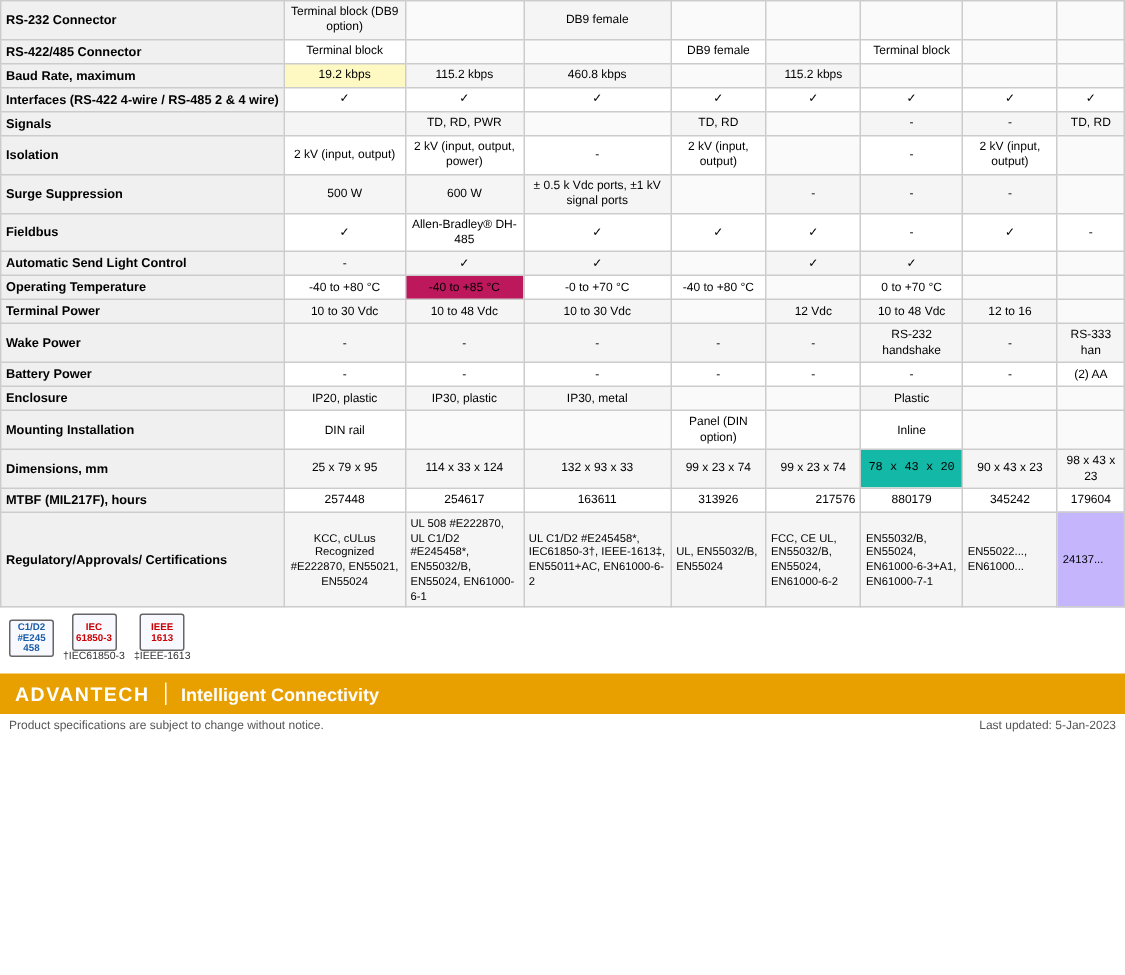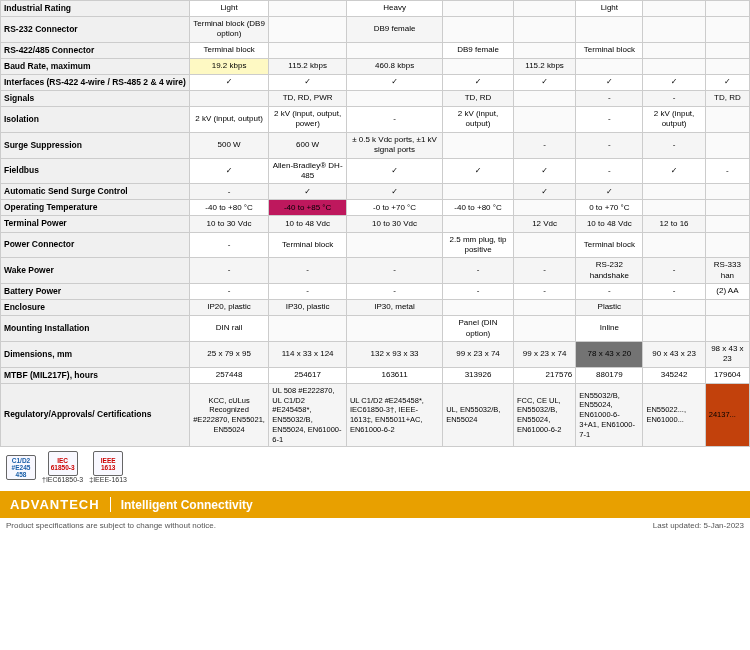--- a/index.html
+++ b/index.html
@@ -27,31 +27,20 @@
 
     .approvals-cell { text-align: left; font-size: 8px; line-height: 1.3; }
   </style>
 </head>
 <body>
 
 <div class="table-container">
   <table>
     <tbody id="table-body">
         <tr>
-          <td class="row-header">Industrial Rating</td>
-          <td style="font-size: 8px; line-height: 1.3; background: rgb(255, 255, 255);">Light</td>
-          <td style="font-size: 8px; line-height: 1.3; background: rgb(250, 250, 250);"></td>
-          <td style="font-size: 8px; line-height: 1.3; background: rgb(255, 255, 255);">Heavy</td>
-          <td style="font-size: 8px; line-height: 1.3; background: rgb(250, 250, 250);"></td>
-          <td style="font-size: 8px; line-height: 1.3; background: rgb(250, 250, 250);"></td>
-          <td style="font-size: 8px; line-height: 1.3; background: rgb(255, 255, 255);">Light</td>
-          <td style="font-size: 8px; line-height: 1.3; background: rgb(250, 250, 250);"></td>
-          <td style="font-size: 8px; line-height: 1.3; background: rgb(250, 250, 250);"></td>
-        </tr>
-        <tr>
           <td class="row-header">RS-232 Connector</td>
           <td style="font-size: 8px; line-height: 1.3; background: rgb(245, 245, 245);">Terminal block (DB9 option)</td>
           <td style="font-size: 8px; line-height: 1.3; background: rgb(250, 250, 250);"></td>
           <td style="font-size: 8px; line-height: 1.3; background: rgb(245, 245, 245);">DB9 female</td>
           <td style="font-size: 8px; line-height: 1.3; background: rgb(250, 250, 250);"></td>
           <td style="font-size: 8px; line-height: 1.3; background: rgb(250, 250, 250);"></td>
           <td style="font-size: 8px; line-height: 1.3; background: rgb(250, 250, 250);"></td>
           <td style="font-size: 8px; line-height: 1.3; background: rgb(250, 250, 250);"></td>
           <td style="font-size: 8px; line-height: 1.3; background: rgb(250, 250, 250);"></td>
         </tr>
@@ -126,21 +115,21 @@
           <td style="font-size: 8px; line-height: 1.3; background: rgb(255, 255, 255);">✓</td>
           <td style="font-size: 8px; line-height: 1.3; background: rgb(255, 255, 255);">Allen-Bradley® DH-485</td>
           <td style="font-size: 8px; line-height: 1.3; background: rgb(255, 255, 255);">✓</td>
           <td style="font-size: 8px; line-height: 1.3; background: rgb(255, 255, 255);">✓</td>
           <td style="font-size: 8px; line-height: 1.3; background: rgb(255, 255, 255);">✓</td>
           <td style="font-size: 8px; line-height: 1.3; background: rgb(255, 255, 255);">-</td>
           <td style="font-size: 8px; line-height: 1.3; background: rgb(255, 255, 255);">✓</td>
           <td style="font-size: 8px; line-height: 1.3; background: rgb(255, 255, 255);">-</td>
         </tr>
         <tr>
-          <td class="row-header">Automatic Send Surge Control</td>
+          <td class="row-header">Automatic Send Light Control</td>
           <td style="font-size: 8px; line-height: 1.3; background: rgb(245, 245, 245);">-</td>
           <td style="font-size: 8px; line-height: 1.3; background: rgb(245, 245, 245);">✓</td>
           <td style="font-size: 8px; line-height: 1.3; background: rgb(245, 245, 245);">✓</td>
           <td style="font-size: 8px; line-height: 1.3; background: rgb(250, 250, 250);"></td>
           <td style="font-size: 8px; line-height: 1.3; background: rgb(245, 245, 245);">✓</td>
           <td style="font-size: 8px; line-height: 1.3; background: rgb(245, 245, 245);">✓</td>
           <td style="font-size: 8px; line-height: 1.3; background: rgb(250, 250, 250);"></td>
           <td style="font-size: 8px; line-height: 1.3; background: rgb(250, 250, 250);"></td>
         </tr>
         <tr>
@@ -156,31 +145,20 @@
         </tr>
         <tr>
           <td class="row-header">Terminal Power</td>
           <td style="font-size: 8px; line-height: 1.3; background: rgb(245, 245, 245);">10 to 30 Vdc</td>
           <td style="font-size: 8px; line-height: 1.3; background: rgb(245, 245, 245);">10 to 48 Vdc</td>
           <td style="font-size: 8px; line-height: 1.3; background: rgb(245, 245, 245);">10 to 30 Vdc</td>
           <td style="font-size: 8px; line-height: 1.3; background: rgb(250, 250, 250);"></td>
           <td style="font-size: 8px; line-height: 1.3; background: rgb(245, 245, 245);">12 Vdc</td>
           <td style="font-size: 8px; line-height: 1.3; background: rgb(245, 245, 245);">10 to 48 Vdc</td>
           <td style="font-size: 8px; line-height: 1.3; background: rgb(245, 245, 245);">12 to 16</td>
-          <td style="font-size: 8px; line-height: 1.3; background: rgb(250, 250, 250);"></td>
-        </tr>
-        <tr>
-          <td class="row-header">Power Connector</td>
-          <td style="font-size: 8px; line-height: 1.3; background: rgb(255, 255, 255);">-</td>
-          <td style="font-size: 8px; line-height: 1.3; background: rgb(255, 255, 255);">Terminal block</td>
-          <td style="font-size: 8px; line-height: 1.3; background: rgb(250, 250, 250);"></td>
-          <td style="font-size: 8px; line-height: 1.3; background: rgb(255, 255, 255);">2.5 mm plug, tip positive</td>
-          <td style="font-size: 8px; line-height: 1.3; background: rgb(250, 250, 250);"></td>
-          <td style="font-size: 8px; line-height: 1.3; background: rgb(255, 255, 255);">Terminal block</td>
-          <td style="font-size: 8px; line-height: 1.3; background: rgb(250, 250, 250);"></td>
           <td style="font-size: 8px; line-height: 1.3; background: rgb(250, 250, 250);"></td>
         </tr>
         <tr>
           <td class="row-header">Wake Power</td>
           <td style="font-size: 8px; line-height: 1.3; background: rgb(245, 245, 245);">-</td>
           <td style="font-size: 8px; line-height: 1.3; background: rgb(245, 245, 245);">-</td>
           <td style="font-size: 8px; line-height: 1.3; background: rgb(245, 245, 245);">-</td>
           <td style="font-size: 8px; line-height: 1.3; background: rgb(245, 245, 245);">-</td>
           <td style="font-size: 8px; line-height: 1.3; background: rgb(245, 245, 245);">-</td>
           <td style="font-size: 8px; line-height: 1.3; background: rgb(245, 245, 245);">RS-232 handshake</td>
@@ -220,21 +198,21 @@
           <td style="font-size: 8px; line-height: 1.3; background: rgb(250, 250, 250);"></td>
           <td style="font-size: 8px; line-height: 1.3; background: rgb(250, 250, 250);"></td>
         </tr>
         <tr>
           <td class="row-header">Dimensions, mm</td>
           <td style="font-size: 8px; line-height: 1.3; background: rgb(245, 245, 245);">25 x 79 x 95</td>
           <td style="font-size: 8px; line-height: 1.3; background: rgb(245, 245, 245);">114 x 33 x 124</td>
           <td style="font-size: 8px; line-height: 1.3; background: rgb(245, 245, 245);">132 x 93 x 33</td>
           <td style="font-size: 8px; line-height: 1.3; background: rgb(245, 245, 245);">99 x 23 x 74</td>
           <td style="font-size: 8px; line-height: 1.3; background: rgb(245, 245, 245);">99 x 23 x 74</td>
-          <td style="font-size: 8px; line-height: 1.3; background: #737373;">78 x 43 x 20</td>
+          <td style="font-size: 8px; line-height: 1.3; background: #14b8a6; font-family: Liberation Mono, monospace;">78 x 43 x 20</td>
           <td style="font-size: 8px; line-height: 1.3; background: rgb(245, 245, 245);">90 x 43 x 23</td>
           <td style="font-size: 8px; line-height: 1.3; background: rgb(245, 245, 245);">98 x 43 x 23</td>
         </tr>
         <tr>
           <td class="row-header">MTBF (MIL217F), hours</td>
           <td style="font-size: 8px; line-height: 1.3; background: rgb(255, 255, 255);">257448</td>
           <td style="font-size: 8px; line-height: 1.3; background: rgb(255, 255, 255);">254617</td>
           <td style="font-size: 8px; line-height: 1.3; background: rgb(255, 255, 255);">163611</td>
           <td style="font-size: 8px; line-height: 1.3; background: rgb(255, 255, 255);">313926</td>
           <td style="font-size: 8px; line-height: 1.3; background: rgb(255, 255, 255); text-align: right;">217576</td>
@@ -244,21 +222,21 @@
         </tr>
         <tr>
           <td class="row-header">Regulatory/Approvals/ Certifications</td>
           <td class="approvals-cell" style="font-size: 7.5px; line-height: 1.3; text-align: center; max-width: 80px; white-space: pre-wrap; word-break: break-word; background: rgb(245, 245, 245);">KCC, cULus Recognized #E222870, EN55021, EN55024</td>
           <td class="approvals-cell" style="font-size: 7.5px; line-height: 1.3; text-align: left; max-width: 80px; white-space: pre-wrap; word-break: break-word; background: rgb(245, 245, 245);">UL 508 #E222870, UL C1/D2 #E245458*, EN55032/B, EN55024, EN61000-6-1</td>
           <td class="approvals-cell" style="font-size: 7.5px; line-height: 1.3; text-align: left; max-width: 80px; white-space: pre-wrap; word-break: break-word; background: rgb(245, 245, 245);">UL C1/D2 #E245458*, IEC61850-3†, IEEE-1613‡, EN55011+AC, EN61000-6-2</td>
           <td class="approvals-cell" style="font-size: 7.5px; line-height: 1.3; text-align: left; max-width: 80px; white-space: pre-wrap; word-break: break-word; background: rgb(245, 245, 245);">UL, EN55032/B, EN55024</td>
           <td class="approvals-cell" style="font-size: 7.5px; line-height: 1.3; text-align: left; max-width: 80px; white-space: pre-wrap; word-break: break-word; background: rgb(245, 245, 245);">FCC, CE UL, EN55032/B, EN55024, EN61000-6-2</td>
           <td class="approvals-cell" style="font-size: 7.5px; line-height: 1.3; text-align: left; max-width: 80px; white-space: pre-wrap; word-break: break-word; background: rgb(245, 245, 245);">EN55032/B, EN55024, EN61000-6-3+A1, EN61000-7-1</td>
           <td class="approvals-cell" style="font-size: 7.5px; line-height: 1.3; text-align: left; max-width: 80px; white-space: pre-wrap; word-break: break-word; background: rgb(245, 245, 245);">EN55022..., EN61000...</td>
-          <td class="approvals-cell" style="font-size: 7.5px; line-height: 1.3; text-align: left; max-width: 80px; white-space: pre-wrap; word-break: break-word; background: #c2410c;">24137...</td>
+          <td class="approvals-cell" style="font-size: 7.5px; line-height: 1.3; text-align: left; max-width: 80px; white-space: pre-wrap; word-break: break-word; background: #c4b5fd;">24137...</td>
         </tr>
       </tbody>
   </table>
 
   <div class="icon-row">
     <div class="cert-icon">
       <div class="cert-badge">C1/D2<br>#E245<br>458</div>
     </div>
     <div class="cert-icon">
       <div class="cert-badge" style="color:#c00;">IEC<br>61850-3</div>

